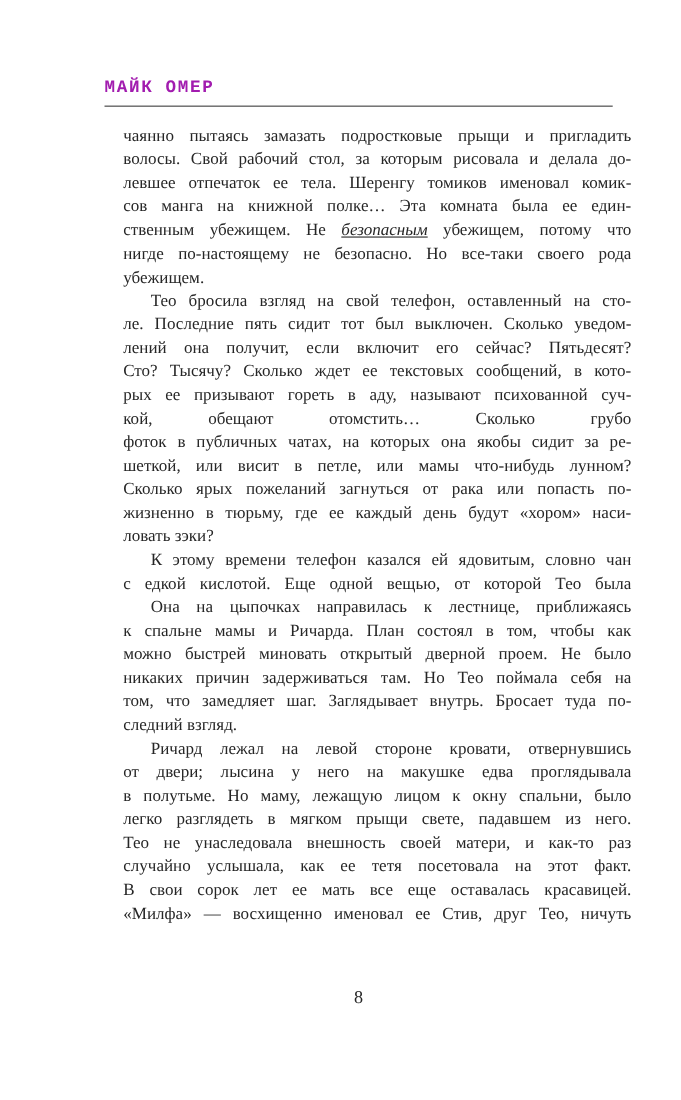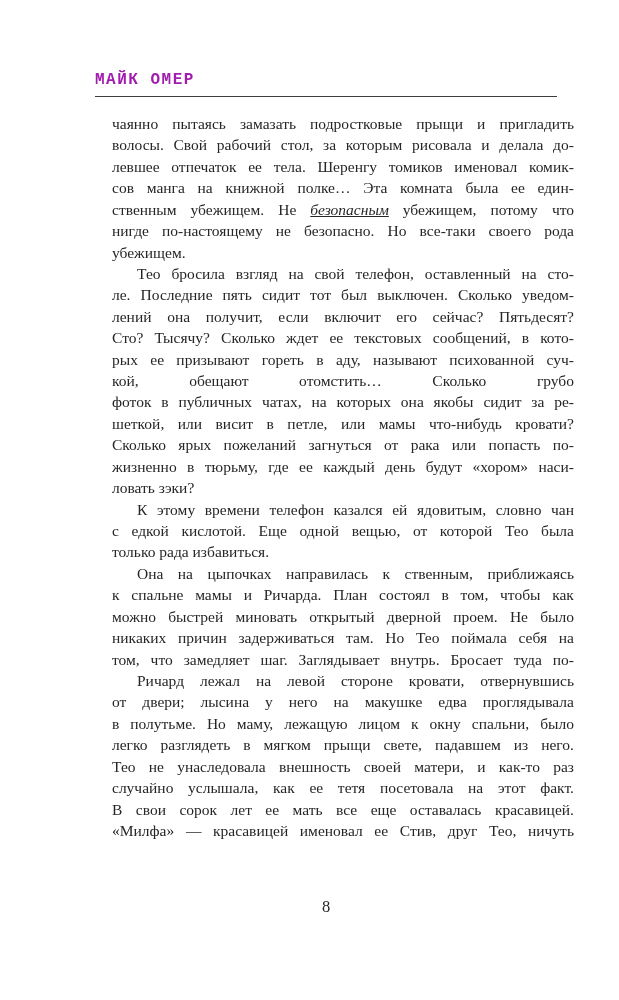--- a/index.html
+++ b/index.html
@@ -212,21 +212,21 @@
         </div>
         <div class="line just">
           <span>шеткой,</span>
           <span>или</span>
           <span>висит</span>
           <span>в</span>
           <span>петле,</span>
           <span>или</span>
           <span>мамы</span>
           <span>что-нибудь</span>
-          <span>кровати?</span>
+          <span>лунном?</span>
         </div>
         <div class="line just">
           <span>Сколько</span>
           <span>ярых</span>
           <span>пожеланий</span>
           <span>загнуться</span>
           <span>от</span>
           <span>рака</span>
           <span>или</span>
           <span>попасть</span>
@@ -263,30 +263,29 @@
           <span>едкой</span>
           <span>кислотой.</span>
           <span>Еще</span>
           <span>одной</span>
           <span>вещью,</span>
           <span>от</span>
           <span>которой</span>
           <span>Тео</span>
           <span>была</span>
         </div>
-        <div class="line plain"><span>только</span> <span>рада</span> <span>избавиться.</span></div>
       </div>
       <div class="paragraph">
         <div class="line just indent">
           <span>Она</span>
           <span>на</span>
           <span>цыпочках</span>
           <span>направилась</span>
           <span>к</span>
-          <span>ственным,</span>
+          <span>лестнице,</span>
           <span>приближаясь</span>
         </div>
         <div class="line just">
           <span>к</span>
           <span>спальне</span>
           <span>мамы</span>
           <span>и</span>
           <span>Ричарда.</span>
           <span>План</span>
           <span>состоял</span>
@@ -320,20 +319,21 @@
           <span>том,</span>
           <span>что</span>
           <span>замедляет</span>
           <span>шаг.</span>
           <span>Заглядывает</span>
           <span>внутрь.</span>
           <span>Бросает</span>
           <span>туда</span>
           <span>по-</span>
         </div>
+        <div class="line plain"><span>следний</span> <span>взгляд.</span></div>
       </div>
       <div class="paragraph">
         <div class="line just indent">
           <span>Ричард</span>
           <span>лежал</span>
           <span>на</span>
           <span>левой</span>
           <span>стороне</span>
           <span>кровати,</span>
           <span>отвернувшись</span>
@@ -402,21 +402,21 @@
           <span>ее</span>
           <span>мать</span>
           <span>все</span>
           <span>еще</span>
           <span>оставалась</span>
           <span>красавицей.</span>
         </div>
         <div class="line just">
           <span>«Милфа»</span>
           <span>—</span>
-          <span>красавицей</span>
+          <span>восхищенно</span>
           <span>именовал</span>
           <span>ее</span>
           <span>Стив,</span>
           <span>друг</span>
           <span>Тео,</span>
           <span>ничуть</span>
         </div>
       </div>
     </div>
 

